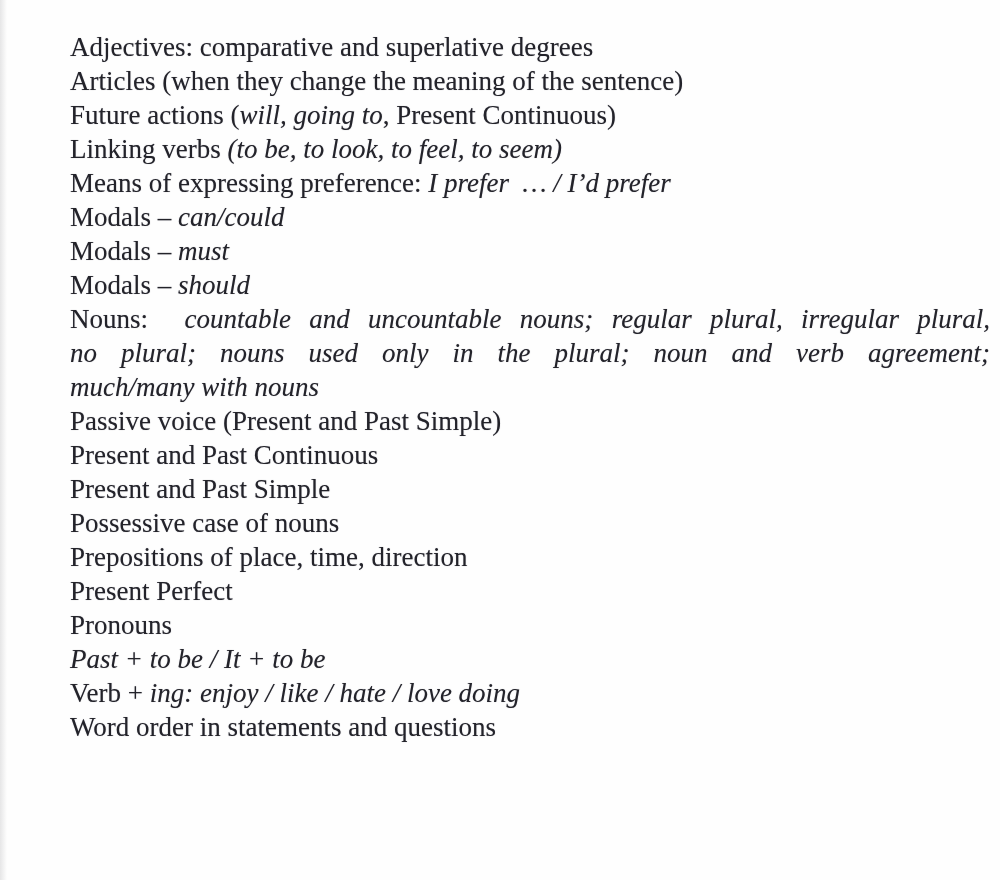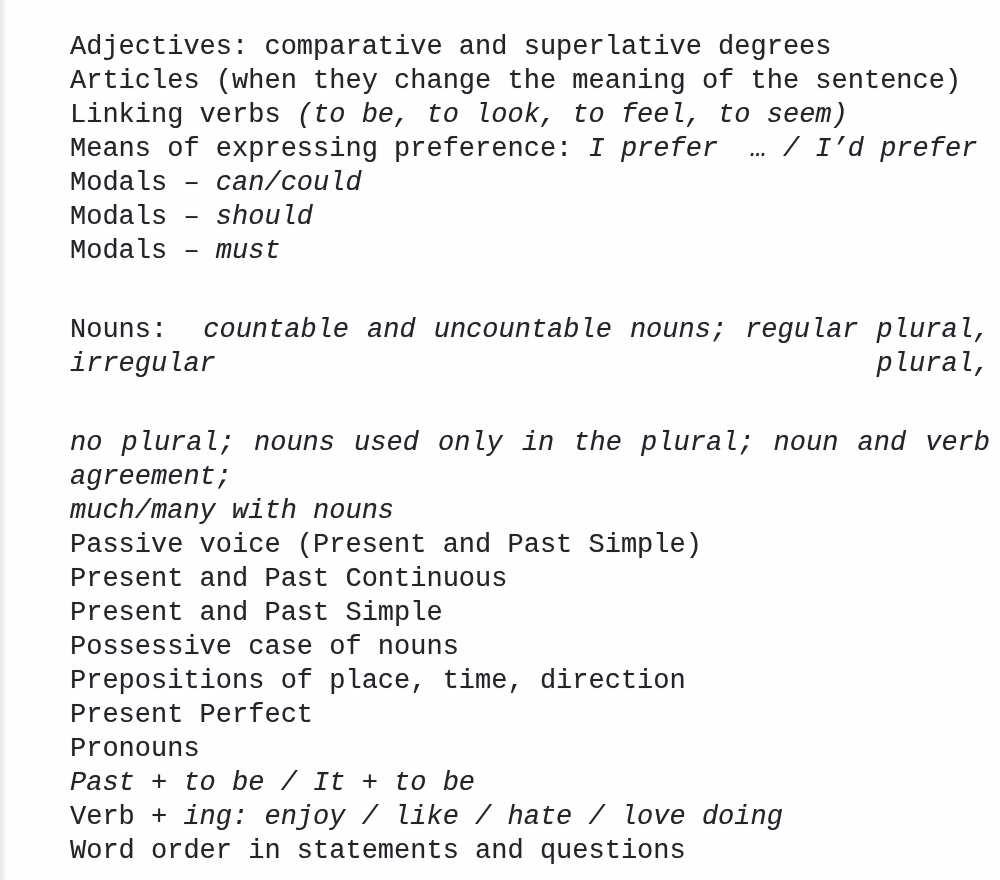--- a/index.html
+++ b/index.html
@@ -31,41 +31,40 @@
     left: 0; top: 0;
     width: 7px; height: 100%;
     background: linear-gradient(to right, rgba(120,120,125,0.18), rgba(120,120,125,0));
     pointer-events: none;
   }
   .topics { width: 920px; }
   .line {
     margin: 0;
     padding: 0;
     text-align: left;
-    font-family: Liberation Mono, monospace;
   }
   .line.justify {
     text-align: justify;
     text-align-last: justify;
-    margin-top: 45px;
   }
   .seg.it { font-style: italic; }
 </style>
 </head>
 <body>
 
 <div class="page">
   <div class="topics" id="topics">
       <p class="line"><span class="seg">Adjectives: comparative and superlative degrees</span></p>
       <p class="line"><span class="seg">Articles (when they change the meaning of the sentence)</span></p>
+      <p class="line"><span class="seg">Future actions (</span><span class="seg it">will, going to</span><span class="seg">, Present Continuous)</span></p>
       <p class="line"><span class="seg">Linking verbs </span><span class="seg it">(to be, to look, to feel, to seem)</span></p>
       <p class="line"><span class="seg">Means of expressing preference: </span><span class="seg it">I prefer &nbsp;… / I’d prefer</span></p>
       <p class="line"><span class="seg">Modals – </span><span class="seg it">can/could</span></p>
+      <p class="line"><span class="seg">Modals – </span><span class="seg it">must</span></p>
       <p class="line"><span class="seg">Modals – </span><span class="seg it">should</span></p>
-      <p class="line"><span class="seg">Modals – </span><span class="seg it">must</span></p>
       <p class="line justify"><span class="seg">Nouns:&nbsp; </span><span class="seg it">countable and uncountable nouns; regular plural, irregular plural,</span></p>
       <p class="line justify"><span class="seg it">no plural; nouns used only in the plural; noun and verb agreement;</span></p>
       <p class="line"><span class="seg it">much/many with nouns</span></p>
       <p class="line"><span class="seg">Passive voice (Present and Past Simple)</span></p>
       <p class="line"><span class="seg">Present and Past Continuous</span></p>
       <p class="line"><span class="seg">Present and Past Simple</span></p>
       <p class="line"><span class="seg">Possessive case of nouns</span></p>
       <p class="line"><span class="seg">Prepositions of place, time, direction</span></p>
       <p class="line"><span class="seg">Present Perfect</span></p>
       <p class="line"><span class="seg">Pronouns</span></p>

